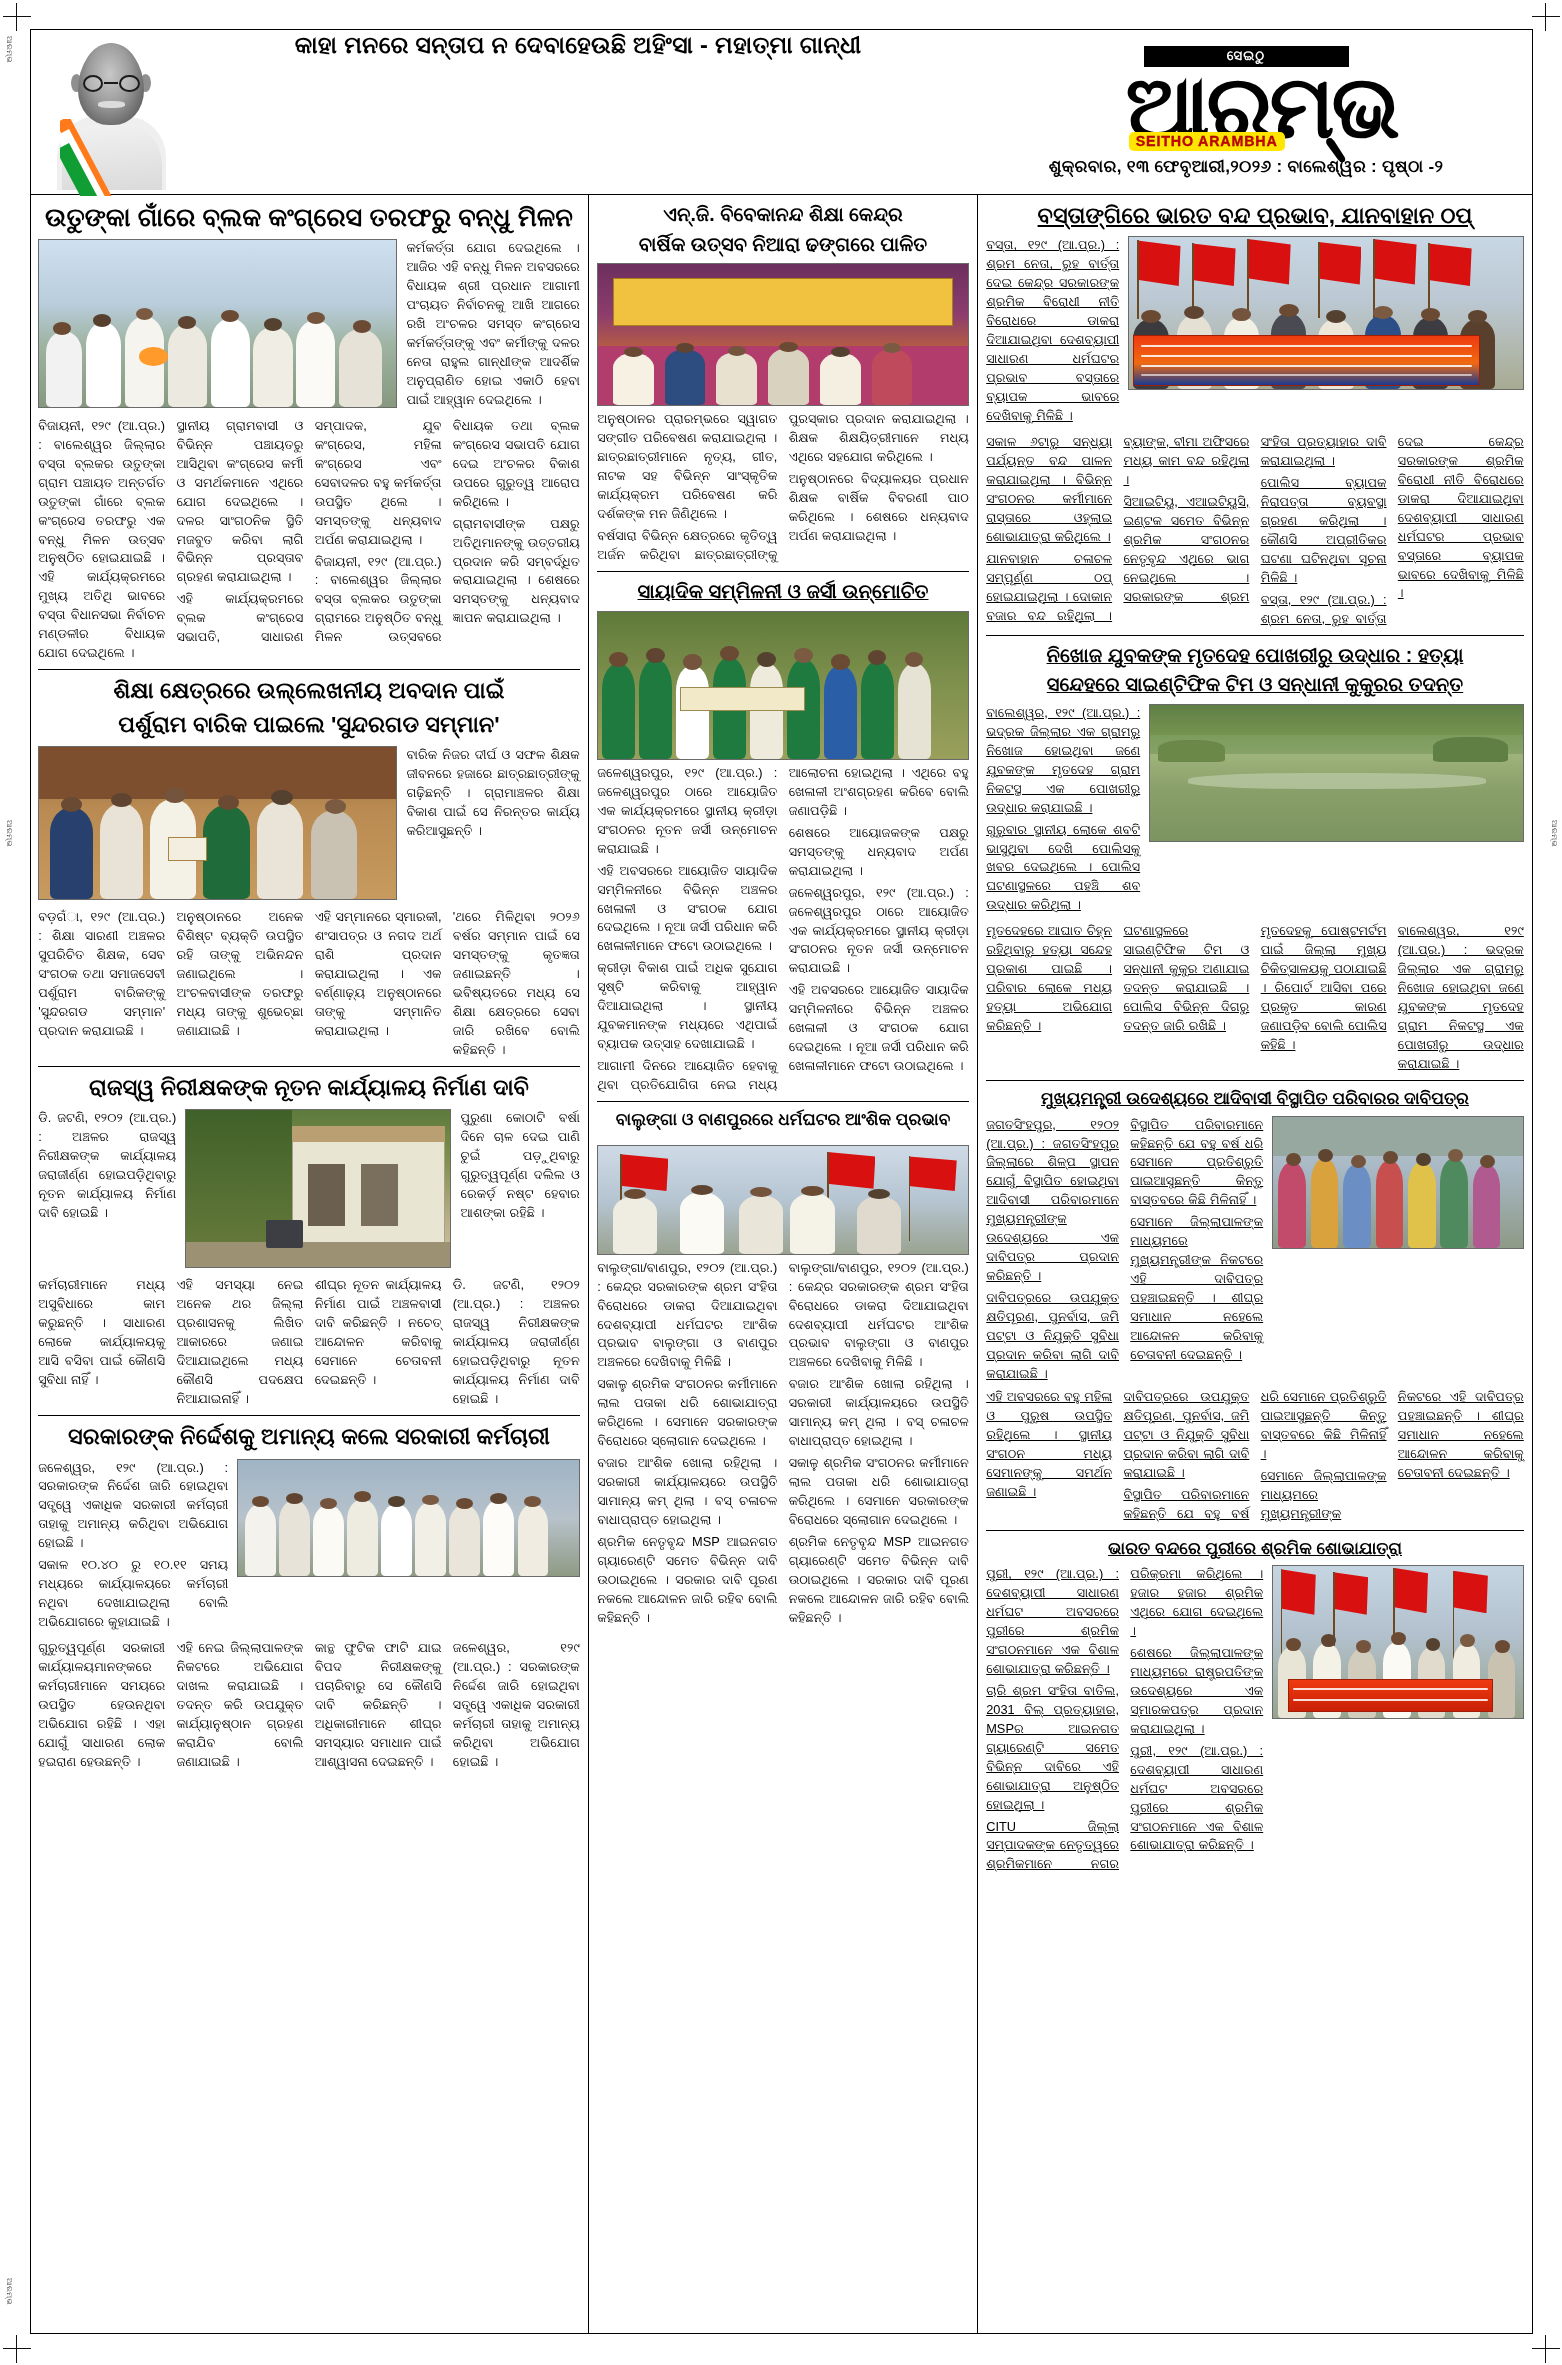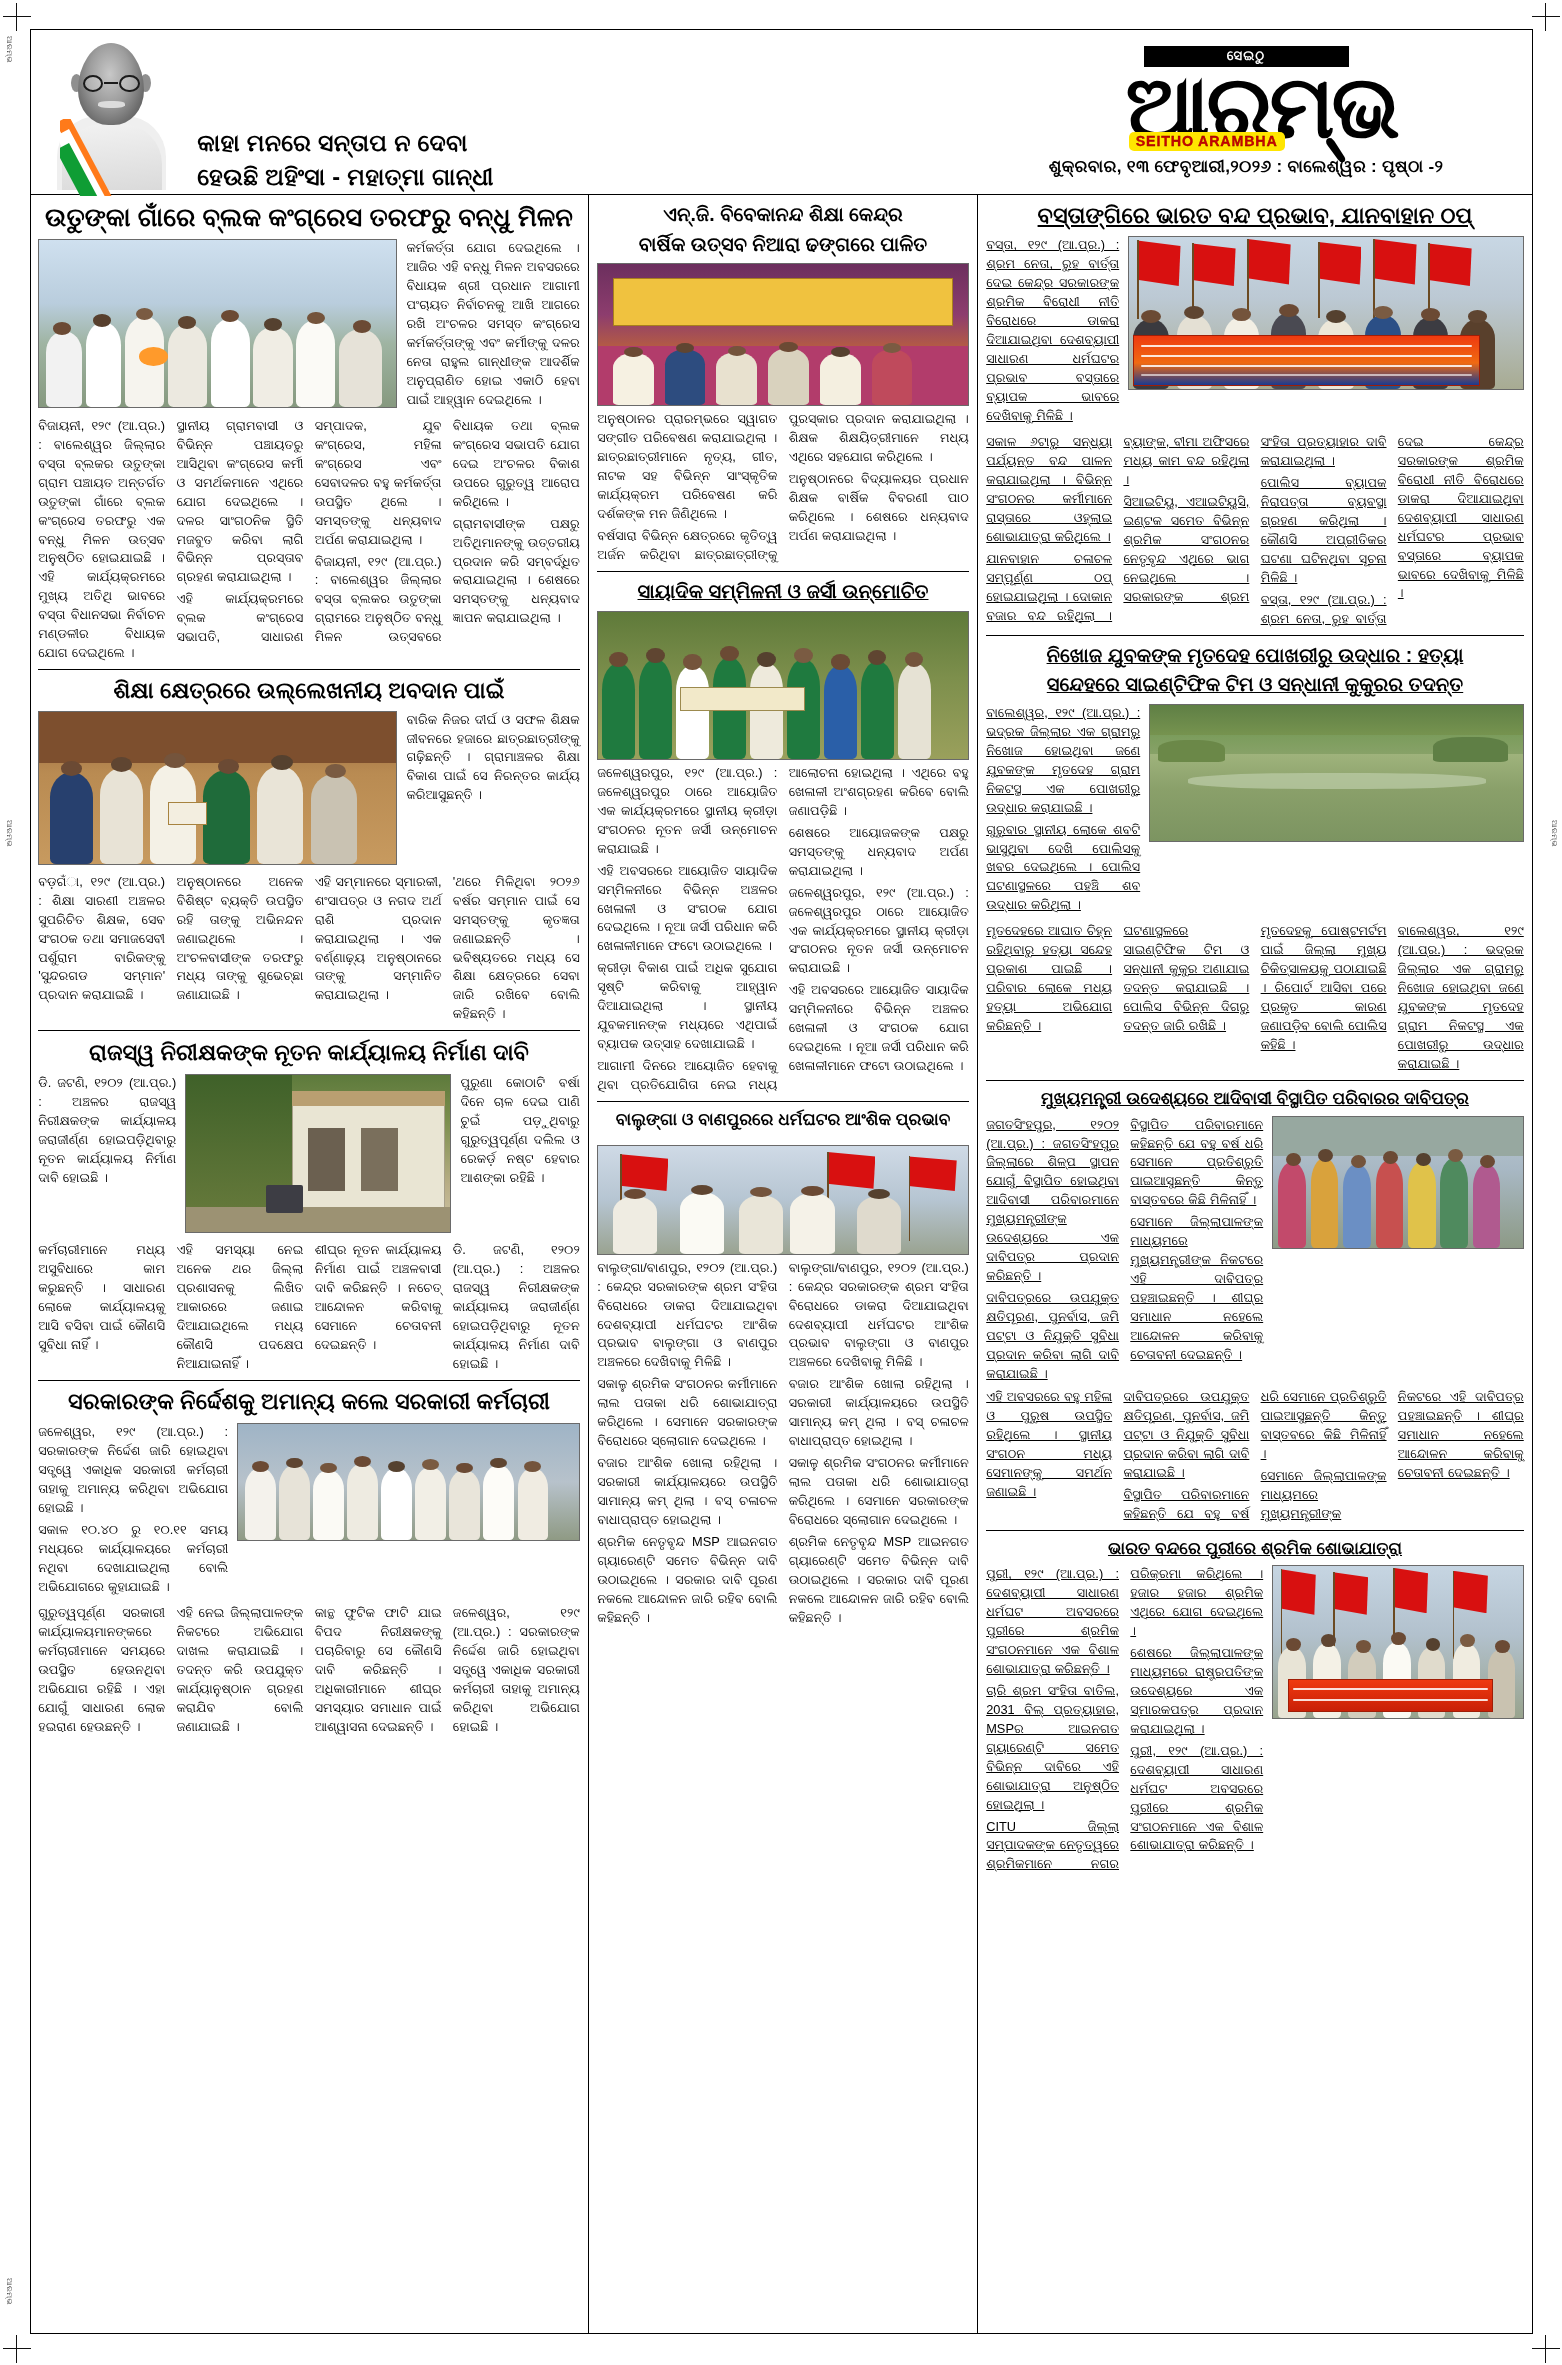--- a/index.html
+++ b/index.html
@@ -94,21 +94,21 @@
   .gandhi .chakra {
     position: absolute; left: 36px; top: 61px;
     width: 16.4px; height: 16.4px; border: 1.5px solid #0b2a86; border-radius: 50%;
     background: #fff;
   }
   .gandhi .chakra::after {
     content: ""; position: absolute; left: 5.6px; top: 5.6px;
     width: 2px; height: 2px; background: #0b2a86; border-radius: 50%;
   }
 
-  .quote-box { flex: 1; display: flex; flex-direction: column; justify-content: flex-end; padding-left: 13.3px; }
+  .quote-box { flex: 1; display: flex; flex-direction: row; justify-content: center; padding-left: 13.3px; }
   .quote-line {
     font-family: "Liberation Sans", "DejaVu Sans", sans-serif;
     font-weight: 700; font-size: 23.6px; line-height: 1.42; color: #000;
     letter-spacing: 0.3px;
   }
 
   .logo-box {
     width: 574px; display: flex; flex-direction: column;
     align-items: center; justify-content: center; position: relative;
   }
@@ -305,20 +305,21 @@
           <p>ବିଜାୟନୀ, ୧୨୯ (ଆ.ପ୍ର.) : ବାଲେଶ୍ୱର ଜିଲ୍ଲାର ବସ୍ତା ବ୍ଲକର ଉତୁଙ୍କା ଗ୍ରାମ ପଞ୍ଚାୟତ ଅନ୍ତର୍ଗତ ଉତୁଙ୍କା ଗାଁରେ ବ୍ଲକ କଂଗ୍ରେସ ତରଫରୁ ଏକ ବନ୍ଧୁ ମିଳନ ଉତ୍ସବ ଅନୁଷ୍ଠିତ ହୋଇଯାଇଛି । ଏହି କାର୍ଯ୍ୟକ୍ରମରେ ମୁଖ୍ୟ ଅତିଥି ଭାବରେ ବସ୍ତା ବିଧାନସଭା ନିର୍ବାଚନ ମଣ୍ଡଳୀର ବିଧାୟକ ଯୋଗ ଦେଇଥିଲେ ।</p>
           <p>ସ୍ଥାନୀୟ ଗ୍ରାମବାସୀ ଓ ବିଭିନ୍ନ ପଞ୍ଚାୟତରୁ ଆସିଥିବା କଂଗ୍ରେସ କର୍ମୀ ଓ ସମର୍ଥକମାନେ ଏଥିରେ ଯୋଗ ଦେଇଥିଲେ । ଦଳର ସାଂଗଠନିକ ସ୍ଥିତି ମଜବୁତ କରିବା ଲାଗି ବିଭିନ୍ନ ପ୍ରସ୍ତାବ ଗ୍ରହଣ କରାଯାଇଥିଲା ।</p>
           <p>ଏହି କାର୍ଯ୍ୟକ୍ରମରେ ବ୍ଲକ କଂଗ୍ରେସ ସଭାପତି, ସାଧାରଣ ସମ୍ପାଦକ, ଯୁବ କଂଗ୍ରେସ, ମହିଳା କଂଗ୍ରେସ ଏବଂ ସେବାଦଳର ବହୁ କର୍ମକର୍ତ୍ତା ଉପସ୍ଥିତ ଥିଲେ । ସମସ୍ତଙ୍କୁ ଧନ୍ୟବାଦ ଅର୍ପଣ କରାଯାଇଥିଲା ।</p>
           <p>ବିଜାୟନୀ, ୧୨୯ (ଆ.ପ୍ର.) : ବାଲେଶ୍ୱର ଜିଲ୍ଲାର ବସ୍ତା ବ୍ଲକର ଉତୁଙ୍କା ଗ୍ରାମରେ ଅନୁଷ୍ଠିତ ବନ୍ଧୁ ମିଳନ ଉତ୍ସବରେ ବିଧାୟକ ତଥା ବ୍ଲକ କଂଗ୍ରେସ ସଭାପତି ଯୋଗ ଦେଇ ଅଂଚଳର ବିକାଶ ଉପରେ ଗୁରୁତ୍ୱ ଆରୋପ କରିଥିଲେ ।</p>
           <p>ଗ୍ରାମବାସୀଙ୍କ ପକ୍ଷରୁ ଅତିଥିମାନଙ୍କୁ ଉତ୍ତରୀୟ ପ୍ରଦାନ କରି ସମ୍ବର୍ଦ୍ଧିତ କରାଯାଇଥିଲା । ଶେଷରେ ସମସ୍ତଙ୍କୁ ଧନ୍ୟବାଦ ଜ୍ଞାପନ କରାଯାଇଥିଲା ।</p>
         </div>
       </div>
 
       <div class="block rule-top">
         <h2 class="hl lg">ଶିକ୍ଷା କ୍ଷେତ୍ରରେ ଉଲ୍ଲେଖନୀୟ ଅବଦାନ ପାଇଁ</h2>
+        <h2 class="hl lg" style="margin-bottom:7.2px;">ପର୍ଶୁରାମ ବାରିକ ପାଇଲେ 'ସୁନ୍ଦରଗଡ ସମ୍ମାନ'</h2>
         <div class="flow">
           <div class="fcol" style="flex:0 0 359px;">
             <div class="photo" style="height:154px;">
               <div class="sky" style="background:linear-gradient(180deg,#8d5f3c 0%,#b98b52 40%,#c79a5f 100%);"></div>
               <div style="position:absolute;left:0;top:0;width:100%;height:34%;background:#7d4f2e;"></div>
               <div class="crowd" style="height:70%;">
                 <div class="person" style="left:3%;width:12%;height:86%;background:#27406e;"></div>
                 <div class="head2" style="left:6%;bottom:82%;width:6%;height:14%;background:#6b4a34;"></div>
                 <div class="person" style="left:17%;width:12%;height:90%;background:#e8e3d6;"></div>
                 <div class="head2" style="left:20%;bottom:86%;width:6%;height:14%;background:#5f4531;"></div>

